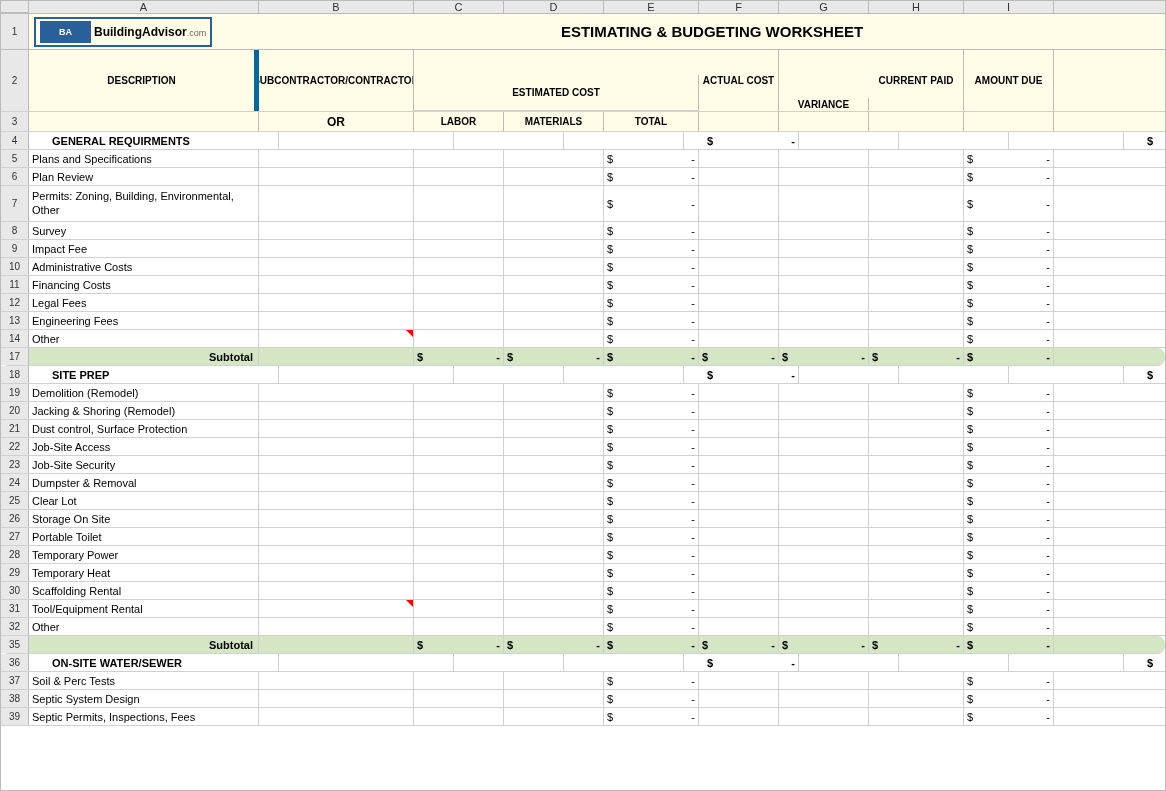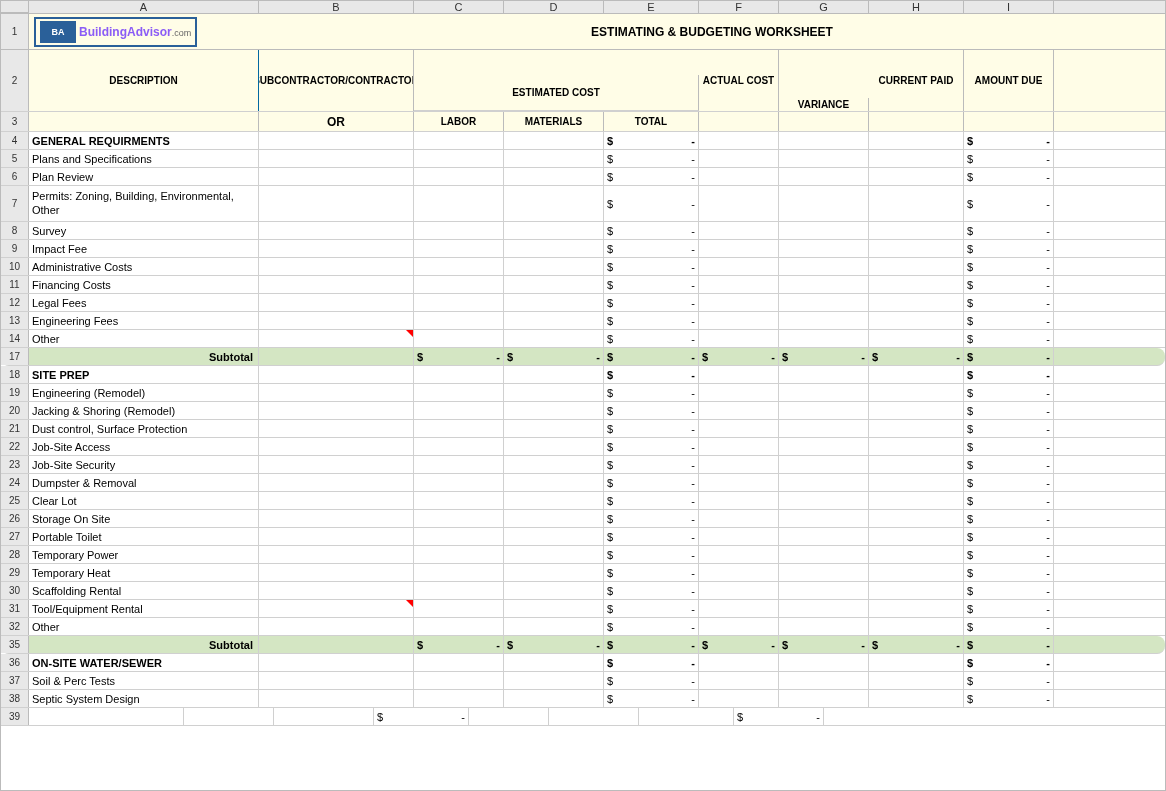--- a/index.html
+++ b/index.html
@@ -70,36 +70,36 @@
     .title-row {
       background: #fffde7;
       border-bottom: 1px solid #bbb;
     }
     
     .title-cell {
       display: flex;
       align-items: center;
       justify-content: center;
       font-weight: bold;
-      font-size: 12px;
+      font-size: 15px;
       flex: 1;
     }
     
     
     .logo-area {
       display: flex;
       align-items: center;
       padding: 2px 5px;
       width: 230px;
       min-width: 230px;
     }
     
     .logo-text {
       font-size: 12px;
-      color: #8b5cf6;
+      color: #000000;
       font-weight: bold;
     }
     
     .logo-com {
       font-size: 9px;
       color: #666;
     }
     
     
     .header-bg {
@@ -111,20 +111,21 @@
       justify-content: center;
       font-weight: bold;
       font-size: 10px;
       border-right: 1px solid #bbb;
     }
     
     
     .category-row .cell {
       font-weight: bold;
       font-size: 11px;
+      margin-left: 20px;
     }
     
     
     .subtotal-row {
       background: #d4e6c3;
       border-radius: 8px;
     }
     
     .subtotal-row .cell {
       font-weight: bold;
@@ -194,34 +195,34 @@
     <div class="col-header col-h">H</div>
     <div class="col-header col-i">I</div>
   </div>
 
   <div class="sheet-body">
 
     <div class="sheet-row title-row" style="min-height:36px;">
       <div class="row-num">1</div>
       <div class="logo-area">
         <div style="border:2px solid #2a6099; padding:2px 4px; display:flex; align-items:center;">
-          <div style="background:#2a6099; width:36px; height:22px; display:flex; align-items:center; justify-content:center; margin-right:3px;">
+          <div style="background:#2a6099; width:51px; height:22px; display:flex; align-items:center; justify-content:center; margin-right:3px;">
             <span style="color:white; font-weight:bold; font-size:9px;">BA</span>
           </div>
           <div>
             <span class="logo-text">BuildingAdvisor</span><span class="logo-com">.com</span>
           </div>
         </div>
       </div>
       <div class="title-cell">ESTIMATING &amp; BUDGETING WORKSHEET</div>
     </div>
 
     <div class="sheet-row header-bg" style="min-height:28px;">
       <div class="row-num">2</div>
-      <div class="cell col-a header-cell" style="border-right:1px solid #0369a1; align-items:center;">DESCRIPTION</div>
+      <div class="cell col-a header-cell" style="border-right:5px solid #0369a1; align-items:center;">DESCRIPTION</div>
       <div class="cell col-b header-cell" style="border-right:1px solid #bbb; font-size:10px; text-align:center; flex-direction:column; justify-content:center;">
         <span>SUBCONTRACTOR/CONTRACTOR</span>
       </div>
 
       <div style="width:285px; min-width:285px; border-right:1px solid #bbb; display:flex; flex-direction:column; align-items:center; justify-content:center; font-weight:bold; font-size:10px; border-bottom: 1px solid #d0d0d0; margin-top: 25px;">
         <span>ESTIMATED COST</span>
       </div>
       <div class="cell col-f header-cell" style="border-right:1px solid #bbb; font-size:10px;">ACTUAL COST</div>
       <div class="cell col-g header-cell" style="border-right:1px solid #bbb;margin-top:48px;">VARIANCE</div>
       <div class="cell col-h header-cell" style="border-right:1px solid #bbb;">CURRENT PAID</div>
@@ -502,21 +503,21 @@
       <div class="cell col-g"></div>
       <div class="cell col-h"></div>
       <div class="cell col-i money-cell">
           <span class="dollar-sign">$</span>
           <span class="dollar-amount">-</span>
         </div>
     </div>
 
     <div class="sheet-row">
       <div class="row-num">19</div>
-      <div class="cell col-a">Engineering (Remodel)</div>
+      <div class="cell col-a">Demolition (Remodel)</div>
       <div class="cell col-b"></div>
       <div class="cell col-c"></div>
       <div class="cell col-d"></div>
       <div class="cell col-e money-cell">
           <span class="dollar-sign">$</span>
           <span class="dollar-amount">-</span>
         </div>
       <div class="cell col-f"></div>
       <div class="cell col-g"></div>
       <div class="cell col-h"></div>
@@ -861,20 +862,21 @@
       <div class="cell col-g"></div>
       <div class="cell col-h"></div>
       <div class="cell col-i money-cell">
           <span class="dollar-sign">$</span>
           <span class="dollar-amount">-</span>
         </div>
     </div>
 
     <div class="sheet-row">
       <div class="row-num">39</div>
+      <div class="cell col-a">Septic Permits, Inspections, Fees</div>
       <div class="cell col-b"></div>
       <div class="cell col-c"></div>
       <div class="cell col-d"></div>
       <div class="cell col-e money-cell">
           <span class="dollar-sign">$</span>
           <span class="dollar-amount">-</span>
         </div>
       <div class="cell col-f"></div>
       <div class="cell col-g"></div>
       <div class="cell col-h"></div>

